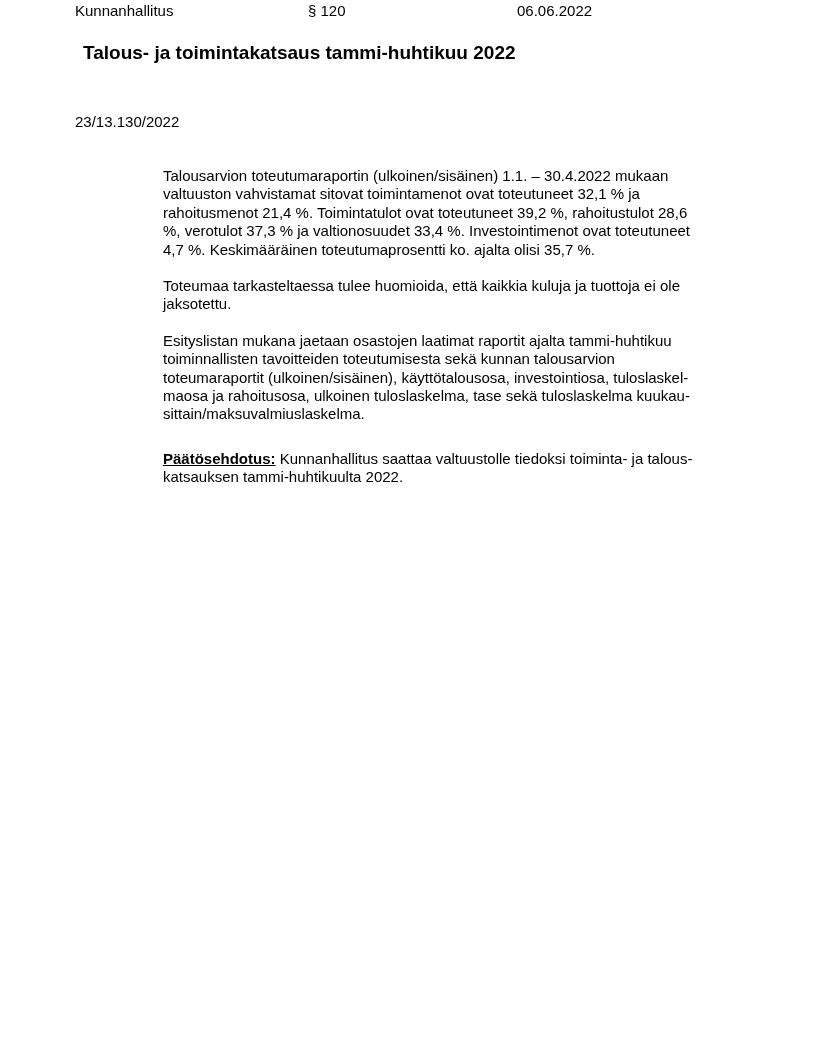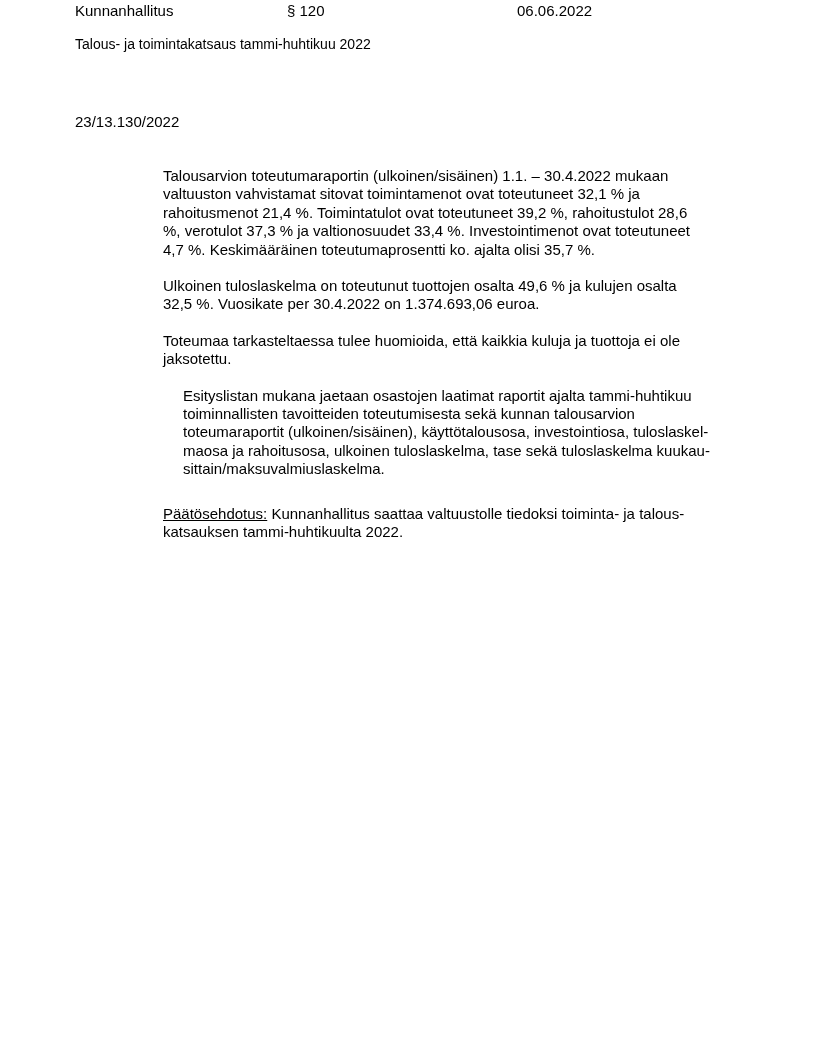--- a/index.html
+++ b/index.html
@@ -13,31 +13,31 @@
     height: 1056px;
     background: #ffffff;
     font-family: "Liberation Sans", "DejaVu Sans", sans-serif;
     font-size: 15px;
     line-height: 18.4px;
     color: #000000;
     overflow: hidden;
   }
   .header-row { position: absolute; top: 2px; left: 0; width: 775px; height: 19px; }
   .header-committee { position: absolute; left: 75px; top: 0; white-space: nowrap; }
-  .header-section   { position: absolute; left: 287px; top: 0; white-space: nowrap; }
+  .header-section   { position: absolute; left: 308px; top: 0; white-space: nowrap; }
   .header-date      { position: absolute; left: 517px; top: 0; white-space: nowrap; }
 
   .doc-title {
     position: absolute;
     top: 34px;
     left: 75px;
-    margin: 0;
-    font-size: 14px;
+    margin: 8px;
+    font-size: 19px;
     line-height: 21px;
-    font-weight: normal;
+    font-weight: bold;
     white-space: nowrap;
   }
   .diary-number {
     position: absolute;
     top: 77px;
     left: 75px;
     white-space: nowrap;
     margin-top: 36px;
   }
   .meeting-reference {
@@ -50,23 +50,23 @@
   .body-block {
     position: absolute;
     top: 167px;
     left: 163px;
     width: 580px;
   }
   .body-block p {
     margin: 0 0 18px 0;
     white-space: pre-line;
   }
-  .body-block p.gap-lg { margin-bottom: 26px; margin-left: 20px; }
+  .body-block p.gap-lg { margin-bottom: 26px; }
   .decision-label {
-    font-weight: normal;
+    font-weight: bold;
     text-decoration: underline;
   }
 </style>
 </head>
 <body>
 
 <div class="page">
 
   <div class="header-row">
     <span class="header-committee">Kunnanhallitus</span>
@@ -78,22 +78,20 @@
 
   <div class="diary-number">23/13.130/2022</div>
 
 
   <div class="body-block">
     <p>Talousarvion toteutumaraportin (ulkoinen/sisäinen) 1.1. – 30.4.2022 mukaan
 valtuuston vahvistamat sitovat toimintamenot ovat toteutuneet 32,1 % ja
 rahoitusmenot 21,4 %. Toimintatulot ovat toteutuneet 39,2 %, rahoitustulot 28,6
 %, verotulot 37,3 % ja valtionosuudet 33,4 %. Investointimenot ovat toteutuneet
 4,7 %. Keskimääräinen toteutumaprosentti ko. ajalta olisi 35,7 %.</p>
-    <p>Ulkoinen tuloslaskelma on toteutunut tuottojen osalta 49,6 % ja kulujen osalta
-32,5 %. Vuosikate per 30.4.2022 on 1.374.693,06 euroa.</p>
     <p>Toteumaa tarkasteltaessa tulee huomioida, että kaikkia kuluja ja tuottoja ei ole
 jaksotettu.</p>
     <p class="gap-lg">Esityslistan mukana jaetaan osastojen laatimat raportit ajalta tammi-huhtikuu
 toiminnallisten tavoitteiden toteutumisesta sekä kunnan talousarvion
 toteumaraportit (ulkoinen/sisäinen), käyttötalousosa, investointiosa, tuloslaskel-
 maosa ja rahoitusosa, ulkoinen tuloslaskelma, tase sekä tuloslaskelma kuukau-
 sittain/maksuvalmiuslaskelma.</p>
 
     <p><span class="decision-label">Päätösehdotus:</span> <span>Kunnanhallitus saattaa valtuustolle tiedoksi toiminta- ja talous-
 katsauksen tammi-huhtikuulta 2022.</span></p>

